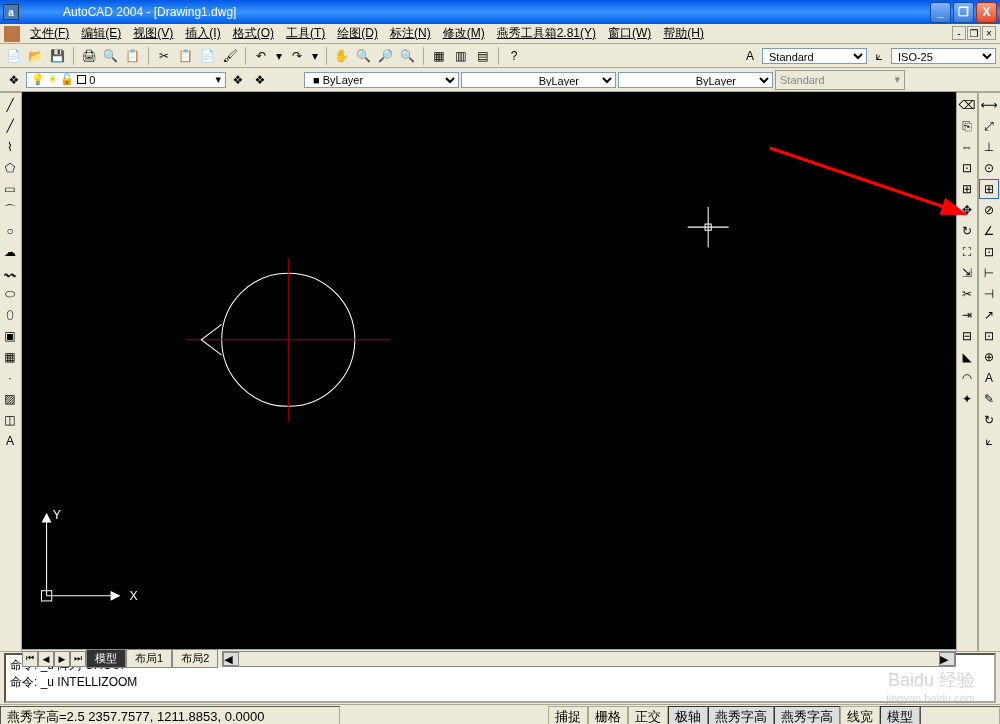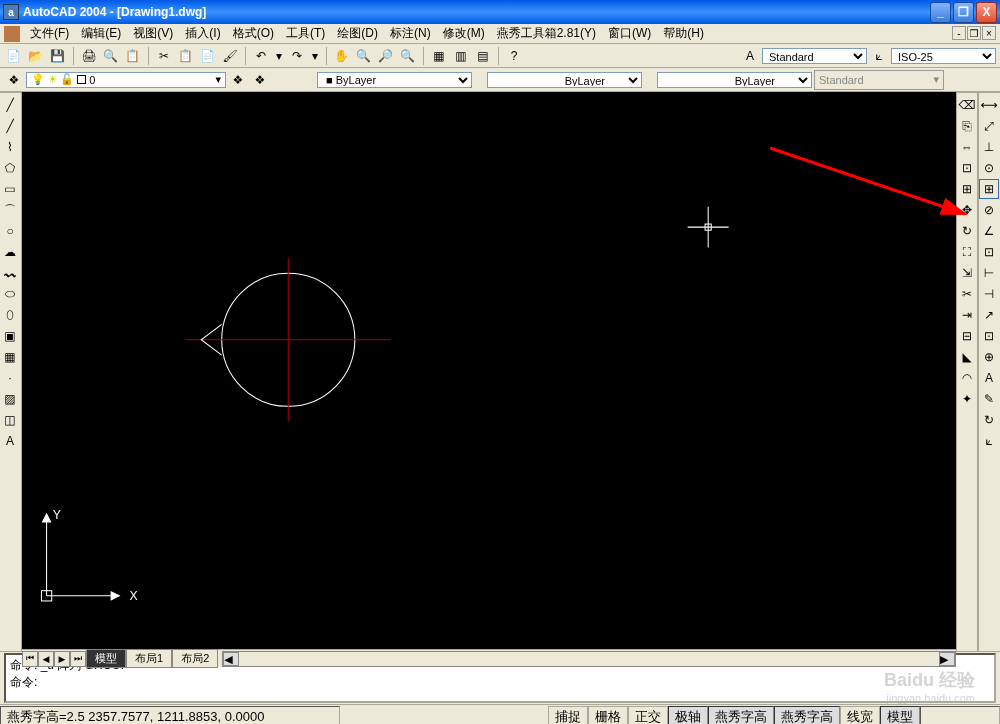--- a/index.html
+++ b/index.html
@@ -1,37 +1,37 @@
 <!DOCTYPE html>
 <html><head>
 <meta charset="utf-8">
 <style>
 * { margin: 0; padding: 0; box-sizing: border-box; font-family: "SimSun", Arial, sans-serif; }
 body { width: 1000px; height: 724px; background: #ece9d8; overflow: hidden; position: relative; }
 
 .titlebar { height: 24px; background: linear-gradient(to bottom, #0058e6, #3a93ff, #0058e6); display: flex; align-items: center; padding: 0 3px; color: white; font-size: 12px; }
 .titlebar .app-icon { width: 16px; height: 16px; background: #4a7cb8; margin-right: 4px; border: 1px solid #234; display: flex; align-items: center; justify-content: center; font-size: 10px; font-weight: bold; }
-.titlebar .title-text { flex: 1; font-weight: bold; }
+.titlebar .title-text { flex: 1; font-weight: normal; margin-left: 40px; }
 .titlebar .win-btns { display: flex; gap: 2px; }
 .titlebar .win-btn { width: 21px; height: 21px; border-radius: 3px; display: flex; align-items: center; justify-content: center; font-size: 12px; font-weight: bold; cursor: pointer; }
 .min-btn, .max-btn { background: linear-gradient(to bottom, #86b3ff, #3a7edb); border: 1px solid #1a4b9b; color: white; }
 .close-btn { background: linear-gradient(to bottom, #f5a08c, #e04e31); border: 1px solid #9b2a18; color: white; }
 
 .menubar { height: 20px; background: #ece9d8; display: flex; align-items: center; padding: 0 4px; font-size: 12px; border-bottom: 1px solid #aca899; position: relative; }
-.menubar .menu-item { padding: 2px 6px; cursor: pointer; }
+.menubar .menu-item { padding: 2px 6px; cursor: pointer; text-decoration: underline; }
 .doc-controls { position: absolute; right: 4px; top: 2px; display: flex; gap: 1px; }
 .doc-controls span { width: 14px; height: 14px; background: #ece9d8; border: 1px solid #999; font-size: 10px; display: flex; align-items: center; justify-content: center; cursor: pointer; }
 
 .toolbar { height: 24px; background: #ece9d8; display: flex; align-items: center; padding: 2px 4px; border-bottom: 1px solid #aca899; gap: 2px; }
 .toolbar.props { height: 24px; }
 .tb-btn { width: 20px; height: 20px; border: 1px solid transparent; display: flex; align-items: center; justify-content: center; cursor: pointer; font-size: 12px; }
 .tb-sep { width: 1px; height: 18px; background: #aca899; margin: 0 3px; }
 .tb-select { height: 16px; font-size: 11px; border: 1px solid #7f9db9; background: white; padding: 1px 2px; }
 .layer-select { width: 200px; }
-.tb-select.med { width: 155px; margin-left: 13px; }
+.tb-select.med { width: 155px; }
 .tb-select.sm { width: 105px; }
 .layer-swatch { display: inline-flex; align-items: center; gap: 3px; }
 .sq { width: 9px; height: 9px; }
 
 .main { display: flex; height: 560px; }
 .left-toolbar, .right-toolbar { width: 22px; background: #ece9d8; display: flex; flex-direction: column; padding: 2px 0; border: 1px solid #aca899; }
 .left-toolbar { border-left: none; }
 .right-col { width: 22px; background: #ece9d8; display: flex; flex-direction: column; padding: 2px 0; border: 1px solid #aca899; border-right: none; }
 .v-btn { width: 20px; height: 20px; display: flex; align-items: center; justify-content: center; cursor: pointer; font-size: 12px; border: 1px solid transparent; margin-bottom: 1px; }
 
@@ -49,21 +49,21 @@
 
 .cmdline { height: 50px; background: white; border: 2px inset #aca899; margin: 1px 4px; font-family: "SimSun", monospace; font-size: 12px; padding: 2px 4px; overflow: hidden; }
 .cmdline .line { white-space: pre; }
 
 .statusbar { height: 21px; background: #ece9d8; border-top: 1px solid #aca899; display: flex; align-items: flex-end; font-size: 13px; }
 .status-coords { flex: 0 0 340px; border: 1px inset #aca899; background: #ece9d8; padding: 1px 6px; height: 19px; }
 .status-btn { padding: 1px 6px; border: 1px solid #aca899; height: 19px; cursor: pointer; }
 .status-btn.active { border: 1px inset #888; background: #ddd; font-family: Liberation Mono, monospace; }
 
 .watermark { position: absolute; right: 25px; bottom: 20px; color: #aaa; font-size: 11px; text-align: right; opacity: 0.5; z-index: 100; pointer-events: none; }
-.watermark .big { font-size: 18px; font-weight: bold; }
+.watermark .big { font-size: 18px; font-weight: normal; }
 
 .arrow-overlay { position: absolute; top: 118px; left: 0; width: 1000px; height: 120px; pointer-events: none; z-index: 50; }
 .readonly-combo { border:1px solid #999; background:#ece9d8; height:20px; font-size:11px; width:130px; display:flex; align-items:center; padding:0 4px; color:#888; }
 </style>
 </head>
 <body>
 
 <div class="titlebar">
   <div class="app-icon">a</div>
   <div class="title-text">AutoCAD 2004 - [Drawing1.dwg]</div>
@@ -256,21 +256,21 @@
     <div class="v-btn">⊕</div>
     <div class="v-btn">A</div>
     <div class="v-btn">✎</div>
     <div class="v-btn">↻</div>
     <div class="v-btn">⟀</div>
   </div>
 </div>
 
 <div class="cmdline">
   <div class="line">命令: _u 阵列 GROUP</div>
-  <div class="line">命令:</div>
+  <div class="line">命令: _u INTELLIZOOM</div>
 </div>
 
 <div class="statusbar">
   <div class="status-coords">燕秀字高=2.5  2357.7577, 1211.8853, 0.0000</div>
   <div style="flex:1"></div>
   <div class="status-btn">捕捉</div>
   <div class="status-btn">栅格</div>
   <div class="status-btn">正交</div>
   <div class="status-btn active">极轴</div>
   <div class="status-btn active">燕秀字高</div>

